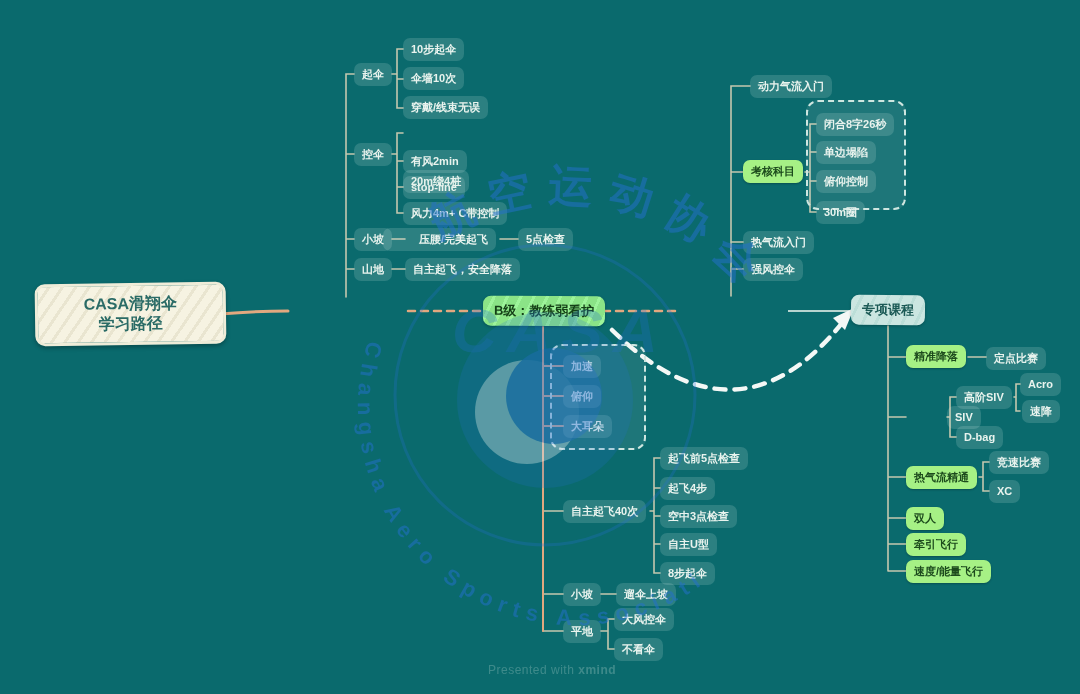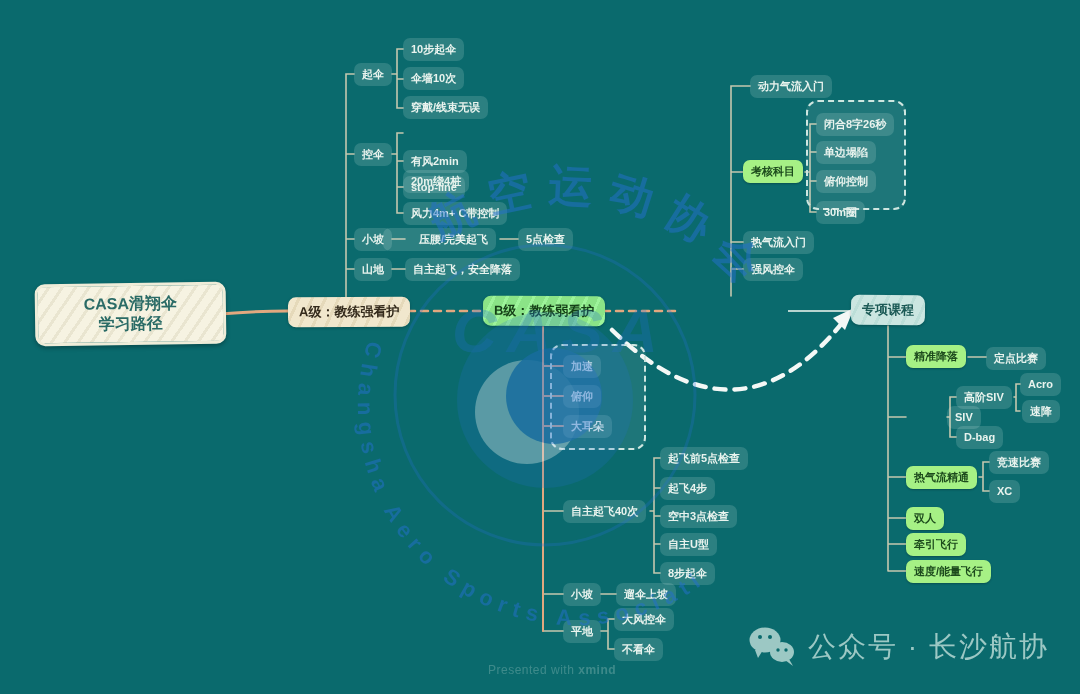--- a/index.html
+++ b/index.html
@@ -70,21 +70,20 @@
     </g>
   </svg>
 
   <div class="bound" style="left:550px;top:344px;width:92px;height:102px;"></div>
   <div class="bound" style="left:806px;top:100px;width:96px;height:106px;"></div>
 
   <div class="root">
     <div>CASA滑翔伞</div>
     <div>学习路径</div>
   </div>
-  <div class="n lvl lvlA" style="left:288px;top:297px;">A级：教练强看护</div>
   <div class="n lvl lvlB" style="left:483px;top:296px;">B级：教练弱看护</div>
   <div class="n lvl lvlS" style="left:851px;top:295px;">专项课程</div>
 
   <div class="n" style="left:354px;top:63px;">起伞</div>
   <div class="n" style="left:403px;top:38px;">10步起伞</div>
   <div class="n" style="left:403px;top:67px;">伞墙10次</div>
   <div class="n" style="left:403px;top:96px;">穿戴/线束无误</div>
   <div class="n" style="left:354px;top:143px;">控伞</div>
   <div class="n" style="left:403px;top:122px;margin-top:48px;">20m绕4桩</div>
   <div class="n" style="left:403px;top:150px;">有风2min</div>
@@ -149,27 +148,14 @@
     <text font-size="22" font-weight="700" fill="#2470cf" letter-spacing="7">
       <textPath href="#wmArcBot" startOffset="2%">Changsha Aero Sports Association</textPath>
     </text>
     <text x="452" y="352" font-size="62" font-weight="700" font-style="italic" letter-spacing="10" fill="#2470cf" opacity="0.55">CASA</text>
   </svg>
 
   <div class="credit">
     <span>Presented with </span><b>xmind</b>
   </div>
 
-  <div class="wechat">
-    <svg width="48" height="42" viewBox="0 0 48 42">
-      <ellipse cx="17" cy="14" rx="15.5" ry="12.5" fill="#9cc8c4"></ellipse>
-      <polygon points="7,24 10,32 15,24" fill="#9cc8c4"></polygon>
-      <circle cx="12" cy="11" r="2" fill="#0a6a6d"></circle>
-      <circle cx="22" cy="11" r="2" fill="#0a6a6d"></circle>
-      <ellipse cx="34" cy="26" rx="12" ry="10" fill="#9cc8c4"></ellipse>
-      <polygon points="41,33 45,40 37,34" fill="#9cc8c4"></polygon>
-      <circle cx="30" cy="24" r="1.7" fill="#0a6a6d"></circle>
-      <circle cx="38" cy="24" r="1.7" fill="#0a6a6d"></circle>
-    </svg>
-    <span class="txt">公众号 · 长沙航协</span>
-  </div>
 
 </div>
 
 </body></html>

